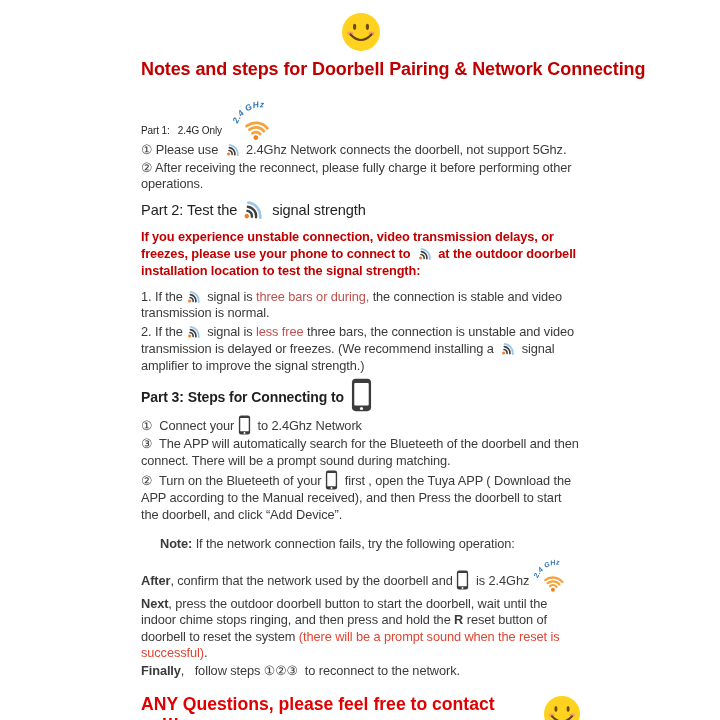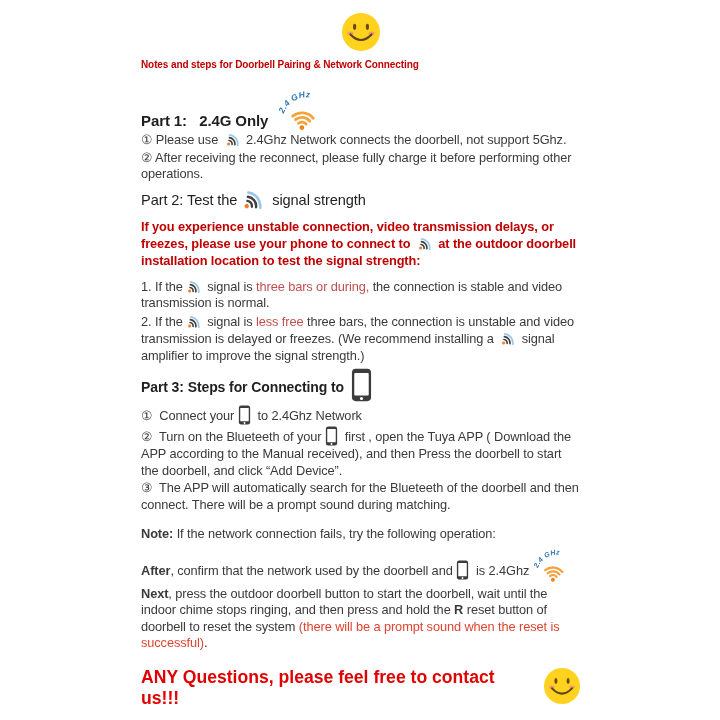--- a/index.html
+++ b/index.html
@@ -17,35 +17,35 @@
     font-size:12.8px;color:var(--body_text);
     letter-spacing:-0.1px;
   }
   .page{box-sizing:border-box;width:720px;height:720px;padding:12px 139px 0 141px;}
   .rich, .h1txt{white-space:pre-wrap;}
   p{margin:1px 0;line-height:16.5px;}
 
   .top-smiley{text-align:center;height:40px;}
   .top-smiley svg{width:40px;height:40px;}
 
-  .title{margin-top:7px;font-weight:700;font-size:10px;color:var(--title_red);white-space:nowrap;}
+  .title{margin-top:7px;font-weight:700;font-size:18px;color:var(--title_red);white-space:nowrap;}
 
   .h1row{margin-top:14px;display:flex;align-items:flex-end;gap:9px;height:46px;}
-  .h1txt{font-weight:700;font-size:15px;color:var(--heading_text);line-height:18px;}
+  .h1txt{font-weight:400;font-size:10px;color:var(--heading_text);line-height:18px;}
   .h1row svg[data-name="wifi-2.4ghz-icon"]{width:50px;height:46px;margin-bottom:-7px;}
 
   .h2row{margin-top:4px;font-weight:400;font-size:14.6px;color:var(--heading_text);line-height:26px;}
   .h2row svg[data-name="wifi-signal-icon"]{width:29px;height:25px;vertical-align:-7px;margin:0 1px;}
 
   .h3row{margin-top:4px;font-weight:700;font-size:14px;color:var(--heading_text);line-height:34px;}
   .h3row svg[data-name="smartphone-icon"]{width:23px;height:34px;vertical-align:-10px;margin-left:6px;}
 
   .warning{margin-top:5px;color:var(--warning_red);font-weight:700;line-height:17px;}
   .item1{margin-top:9px;}
-  .note{margin-top:13px;}
+  .note{margin-top:13px;margin-left:19px;}
   .ops-first{margin-top:4px;}
 
   svg[data-name="wifi-signal-icon"]{width:21px;height:17px;vertical-align:-4px;}
   svg[data-name="smartphone-icon"]{width:13px;height:20px;vertical-align:-5px;}
   .ops svg[data-name="wifi-2.4ghz-icon"]{width:42px;height:38px;vertical-align:-10px;margin-left:3px;}
 
   .seg-b{font-weight:700;}
   .seg-red{color:var(--highlight_red);}
   .seg-red2{color:var(--highlight_red_bright);}
 
@@ -143,26 +143,26 @@
     <rect x="1" y="0.8" width="18" height="30.4" rx="3.6" fill="#3c3c3c"></rect>
     <rect x="3.2" y="4.8" width="13.6" height="21" rx="0.8" fill="#ffffff"></rect>
     <circle cx="10" cy="28.7" r="1.5" fill="#ffffff"></circle>
   </svg></div>
 
   <p class="rich" data-name="part3-step-1">①  Connect your <svg data-name="smartphone-icon" viewBox="0 0 20 32">
     <rect x="1" y="0.8" width="18" height="30.4" rx="3.6" fill="#3c3c3c"></rect>
     <rect x="3.2" y="4.8" width="13.6" height="21" rx="0.8" fill="#ffffff"></rect>
     <circle cx="10" cy="28.7" r="1.5" fill="#ffffff"></circle>
   </svg>  to 2.4Ghz Network</p>
+  <p class="rich" data-name="part3-step-3">③  The APP will automatically search for the Blueteeth of the doorbell and then connect. There will be a prompt sound during matching.</p>
   <p class="rich" data-name="part3-step-2">②  Turn on the Blueteeth of your <svg data-name="smartphone-icon" viewBox="0 0 20 32">
     <rect x="1" y="0.8" width="18" height="30.4" rx="3.6" fill="#3c3c3c"></rect>
     <rect x="3.2" y="4.8" width="13.6" height="21" rx="0.8" fill="#ffffff"></rect>
     <circle cx="10" cy="28.7" r="1.5" fill="#ffffff"></circle>
   </svg>  first , open the Tuya APP ( Download the APP according to the Manual received), and then Press the doorbell to start the doorbell, and click “Add Device”.</p>
-  <p class="rich" data-name="part3-step-3">③  The APP will automatically search for the Blueteeth of the doorbell and then connect. There will be a prompt sound during matching.</p>
 
   <p class="rich note" data-name="note-line"><span class="seg-b" data-name="bold-text">Note:</span> If the network connection fails, try the following operation:</p>
 
   <p class="rich ops ops-first" data-name="op-first"><span class="seg-b" data-name="bold-text">After</span>, confirm that the network used by the doorbell and <svg data-name="smartphone-icon" viewBox="0 0 20 32">
     <rect x="1" y="0.8" width="18" height="30.4" rx="3.6" fill="#3c3c3c"></rect>
     <rect x="3.2" y="4.8" width="13.6" height="21" rx="0.8" fill="#ffffff"></rect>
     <circle cx="10" cy="28.7" r="1.5" fill="#ffffff"></circle>
   </svg>  is 2.4Ghz<svg data-name="wifi-2.4ghz-icon" viewBox="0 0 52 50" overflow="visible">
     <defs>
       <path id="wifi24-arc" d="M5 32 A 27 27 0 0 1 47 15"></path>
@@ -171,20 +171,21 @@
       <textPath href="#wifi24-arc" startOffset="4" data-name="wifi-2.4ghz-label">2.4 GHz</textPath>
     </text>
     <g transform="rotate(6 26 42)">
       <circle cx="26" cy="43" r="2.6" fill="var(--wifi_dot_orange)"></circle>
       <path d="M21.76 38.76 A6 6 0 0 1 30.24 38.76" fill="none" stroke="var(--wifi_orange)" stroke-width="3" stroke-linecap="round"></path>
       <path d="M18.22 35.22 A11 11 0 0 1 33.78 35.22" fill="none" stroke="var(--wifi_orange)" stroke-width="3" stroke-linecap="round"></path>
       <path d="M14.69 31.69 A16 16 0 0 1 37.31 31.69" fill="none" stroke="var(--wifi_orange)" stroke-width="3" stroke-linecap="round"></path>
     </g>
   </svg></p>
   <p class="rich ops" data-name="op-next"><span class="seg-b" data-name="bold-text">Next</span>, press the outdoor doorbell button to start the doorbell, wait until the indoor chime stops ringing, and then press and hold the <span class="seg-b" data-name="bold-text">R</span> reset button of doorbell to reset the system <span class="seg-red2" data-name="highlighted-text">(there will be a prompt sound when the reset is successful)</span>.</p>
+  <p class="rich ops" data-name="op-finally"><span class="seg-b" data-name="bold-text">Finally</span>,   follow steps ①②③  to reconnect to the network.</p>
 
   <div class="footer" data-name="footer">
     <span class="footer-text" data-name="footer-text">ANY Questions, please feel free to contact us!!!</span>
     <span data-name="footer-smiley"><svg data-name="smiley-face-icon" viewBox="0 0 40 40">
     <circle cx="20" cy="20" r="19" fill="var(--smiley_yellow)"></circle>
     <ellipse cx="13.6" cy="14.8" rx="1.6" ry="3.1" fill="#6b4a10"></ellipse>
     <ellipse cx="26.4" cy="14.8" rx="1.6" ry="3.1" fill="#6b4a10"></ellipse>
     <ellipse cx="9.3" cy="21.3" rx="3" ry="1.9" fill="#f58f77" opacity="0.85"></ellipse>
     <ellipse cx="30.7" cy="21.3" rx="3" ry="1.9" fill="#f58f77" opacity="0.85"></ellipse>
     <path d="M9.5 22.5 Q20 33.5 30.5 22.5" stroke="#5f431a" stroke-width="2.2" fill="none" stroke-linecap="round"></path>

